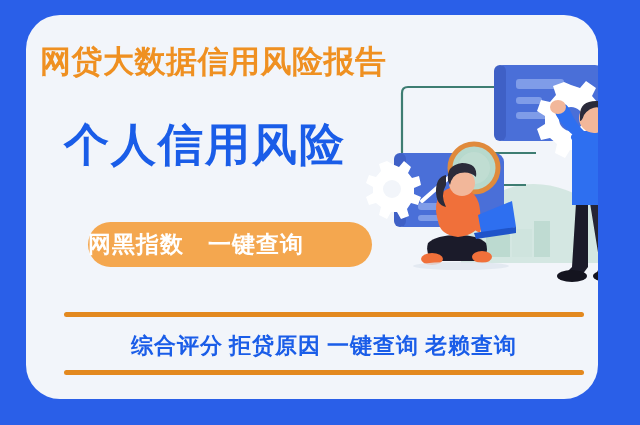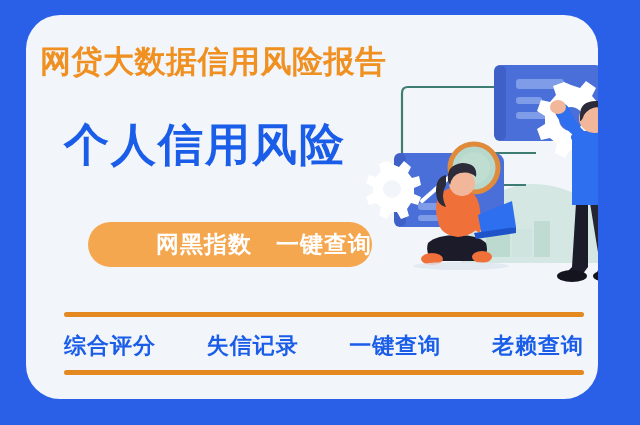--- a/index.html
+++ b/index.html
@@ -60,21 +60,21 @@
     position: absolute;
     left: 62px;
     top: 207px;
     width: 284px;
     height: 45px;
     background: #f3a košík;
     background: #f4a74f;
     border-radius: 23px;
     display: flex;
     align-items: center;
-    justify-content: flex-end;
+    justify-content: flex-start;
     box-sizing: border-box;
   }
   .pill-text {
     font-size: 23px;
     font-weight: bold;
     color: #ffffff;
     letter-spacing: 1px;
     white-space: nowrap;
   }
 
@@ -90,21 +90,21 @@
   .rule-bottom { top: 355px; }
 
   .footer-row {
     position: absolute;
     left: 38px;
     top: 310px;
     width: 520px;
     height: 42px;
     display: flex;
     align-items: center;
-    justify-content: space-between;
+    justify-content: center;
     gap: 6px;
   }
   .footer-item {
     font-size: 22px;
     font-weight: bold;
     color: #1a5de8;
     letter-spacing: 1px;
     white-space: nowrap;
   }
 
@@ -129,21 +129,21 @@
     <div class="subhead">个人信用风险</div>
 
     <div class="pill">
       <span class="pill-text">网黑指数　一键查询</span>
     </div>
 
     <div class="rule rule-top"></div>
 
     <div class="footer-row">
       <span class="footer-item">综合评分</span>
-      <span class="footer-item">失信记录</span>
+      <span class="footer-item">拒贷原因</span>
       <span class="footer-item">一键查询</span>
       <span class="footer-item">老赖查询</span>
     </div>
 
     <div class="rule rule-bottom"></div>
 
     <div class="illus">
       <svg width="280" height="270" viewBox="0 0 280 270" xmlns="http://www.w3.org/2000/svg">
 
         <g>

